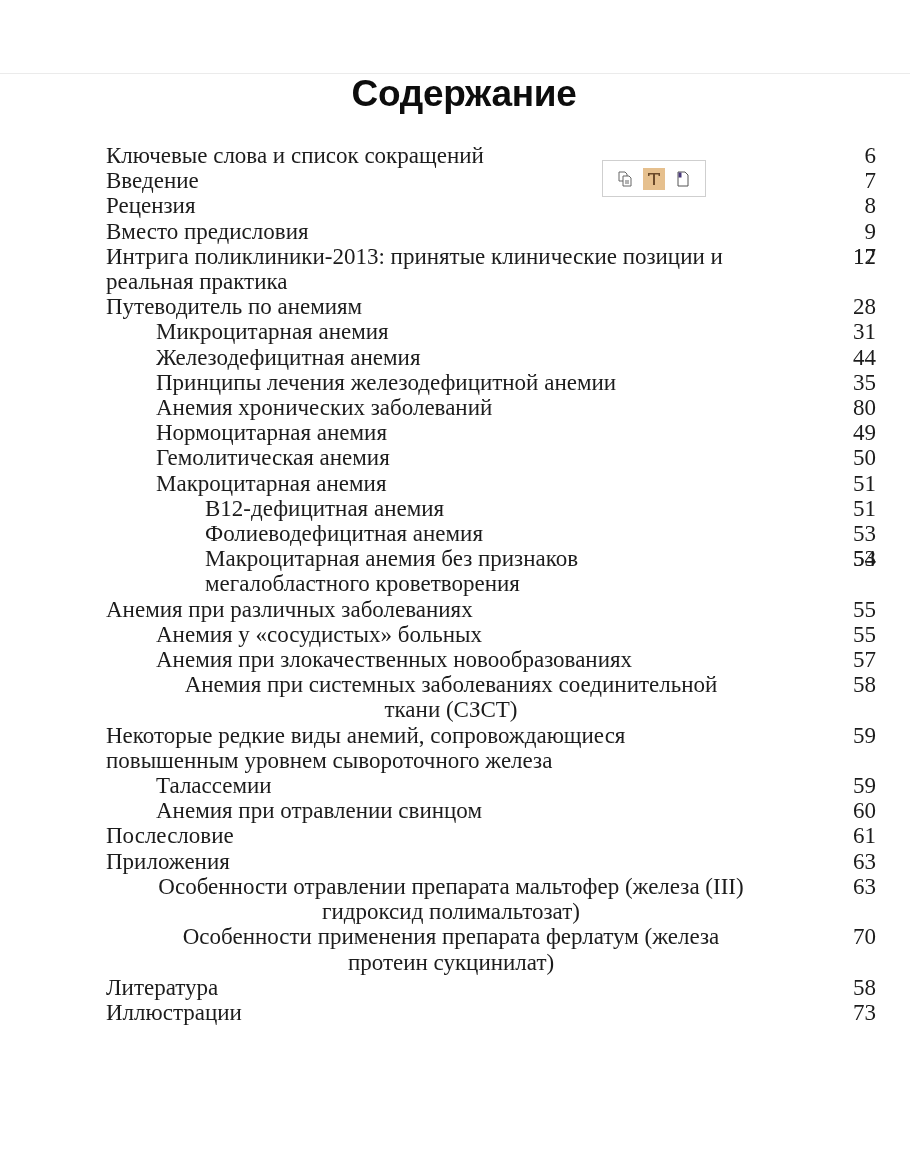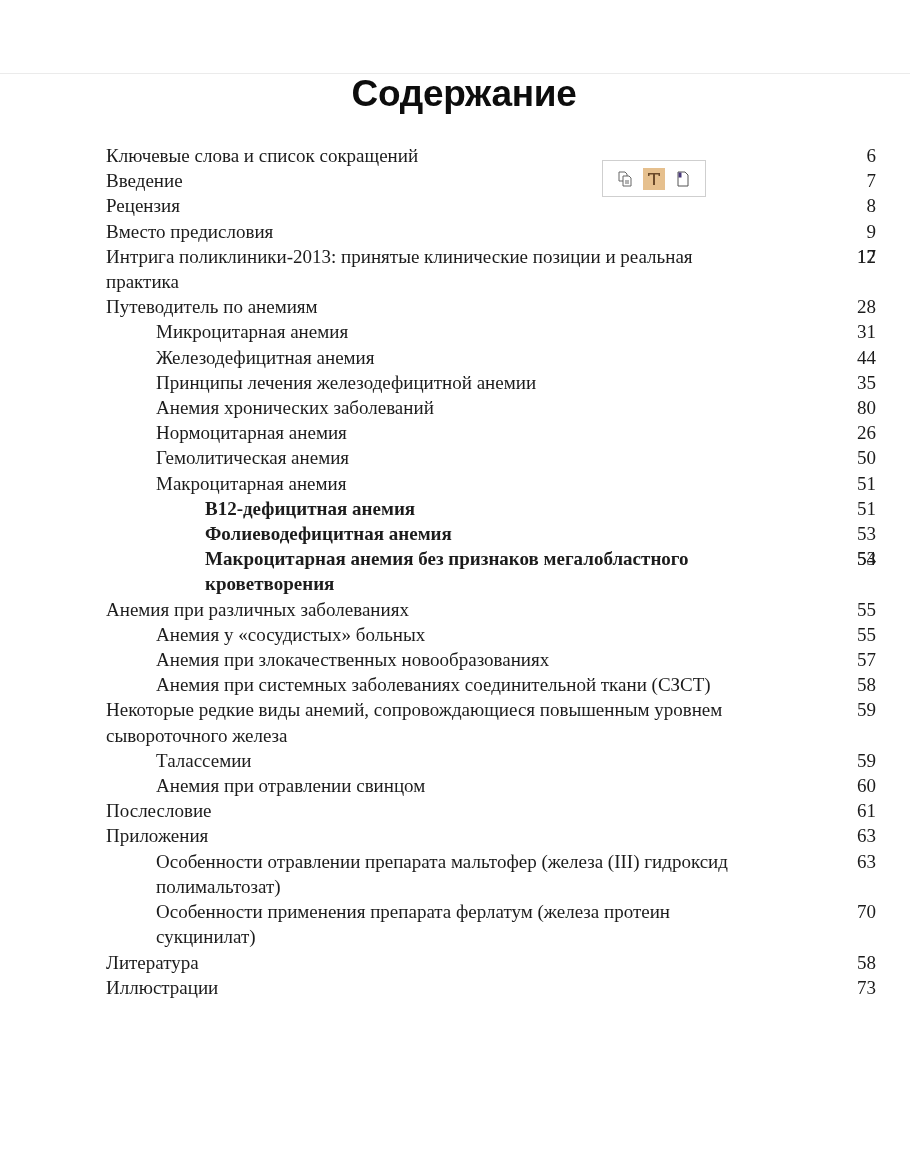--- a/index.html
+++ b/index.html
@@ -4,26 +4,26 @@
   <style>
     html, body { margin: 0; padding: 0; background: #ffffff; }
     body { width: 910px; height: 1155px; position: relative; overflow: hidden; }
     .top-divider { position: absolute; left: 0; top: 73px; width: 910px; height: 1px; background: #ebebeb; }
     .page-title {
       position: absolute; left: 0; top: 66px; width: 928px; text-align: center;
       font-family: "Liberation Sans", sans-serif; font-weight: bold; font-size: 37px;
       color: #0d0d0d; letter-spacing: -0.3px; line-height: 56px;
     }
     .toc { position: absolute; left: 106px; top: 143px; width: 770px;
-      font-family: "Liberation Serif", serif; font-size: 19px; color: #1c1c1c; }
+      font-family: "Liberation Serif", serif; font-size: 23px; color: #1c1c1c; }
     .toc-row { position: relative; display: flex; line-height: 25.2px; }
     .toc-row .entry-text { flex: 0 0 auto; max-width: 640px; }
     .toc-row.level-0 .entry-text { padding-left: 0; }
-    .toc-row.level-1 .entry-text { padding-left: 50px; max-width: 590px; }
-    .toc-row.level-2 .entry-text { padding-left: 99px; max-width: 520px; font-weight: bold; }
+    .toc-row.level-1 .entry-text { padding-left: 50px; max-width: 590px; text-align: center; }
+    .toc-row.level-2 .entry-text { padding-left: 99px; max-width: 520px; }
     .toc-row .page-num { position: absolute; right: 0; top: 0; text-align: right; }
     .toolbar {
       position: absolute; left: 602px; top: 160px; width: 104px; height: 37px;
       border: 1px solid #cfcfcf; background: #fff; box-sizing: border-box;
       display: flex; align-items: center; justify-content: space-around; padding: 0 8px;
     }
     .tb-btn { width: 22px; height: 22px; display: flex; align-items: center; justify-content: center; }
     .tb-btn.active { background: #e6c08e; }
     .tb-btn svg { display: block; }
   </style>
@@ -101,21 +101,21 @@
     <div class="toc-row level-1">
       <span class="entry-text">Принципы лечения железодефицитной анемии</span>
       <span class="page-num">35</span>
     </div>
     <div class="toc-row level-1">
       <span class="entry-text">Анемия хронических заболеваний</span>
       <span class="page-num">80</span>
     </div>
     <div class="toc-row level-1">
       <span class="entry-text">Нормоцитарная анемия</span>
-      <span class="page-num">26</span>
+      <span class="page-num">49</span>
     </div>
     <div class="toc-row level-1">
       <span class="entry-text">Гемолитическая анемия</span>
       <span class="page-num">50</span>
     </div>
     <div class="toc-row level-1">
       <span class="entry-text">Макроцитарная анемия</span>
       <span class="page-num">51</span>
     </div>
     <div class="toc-row level-2">

